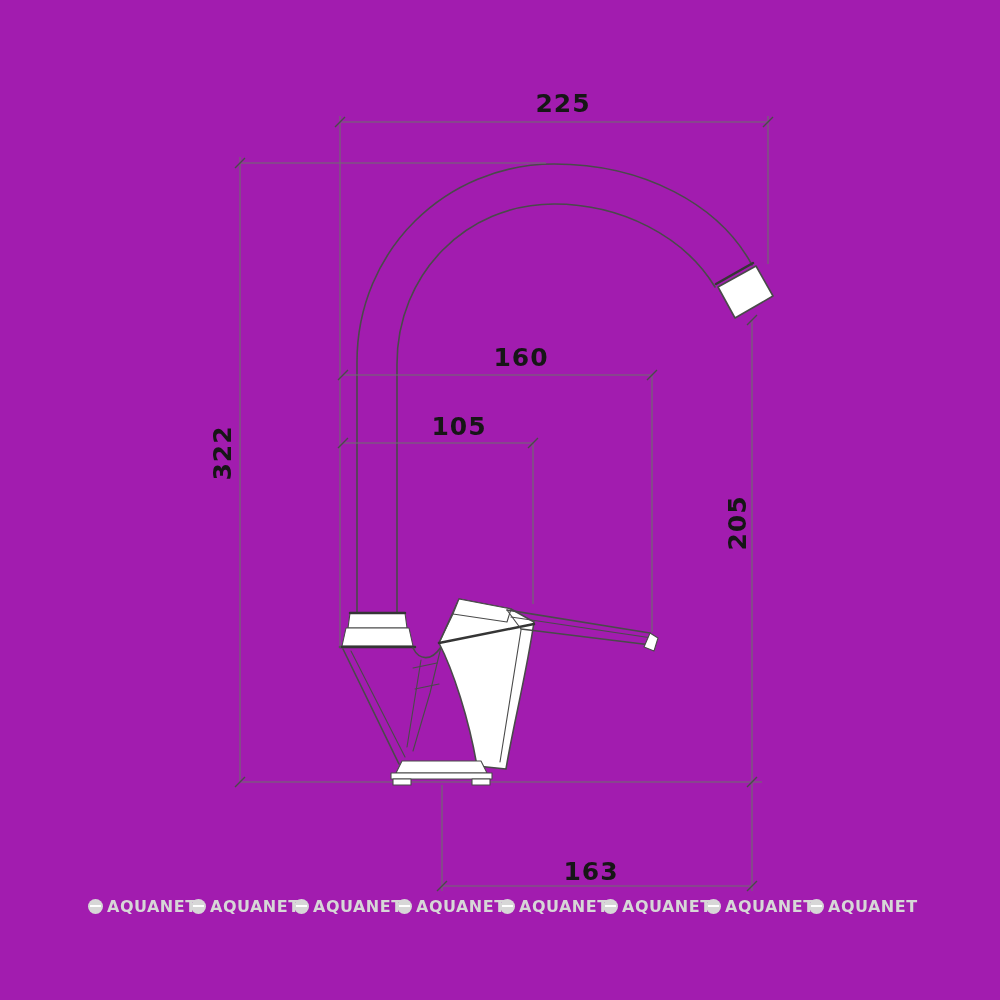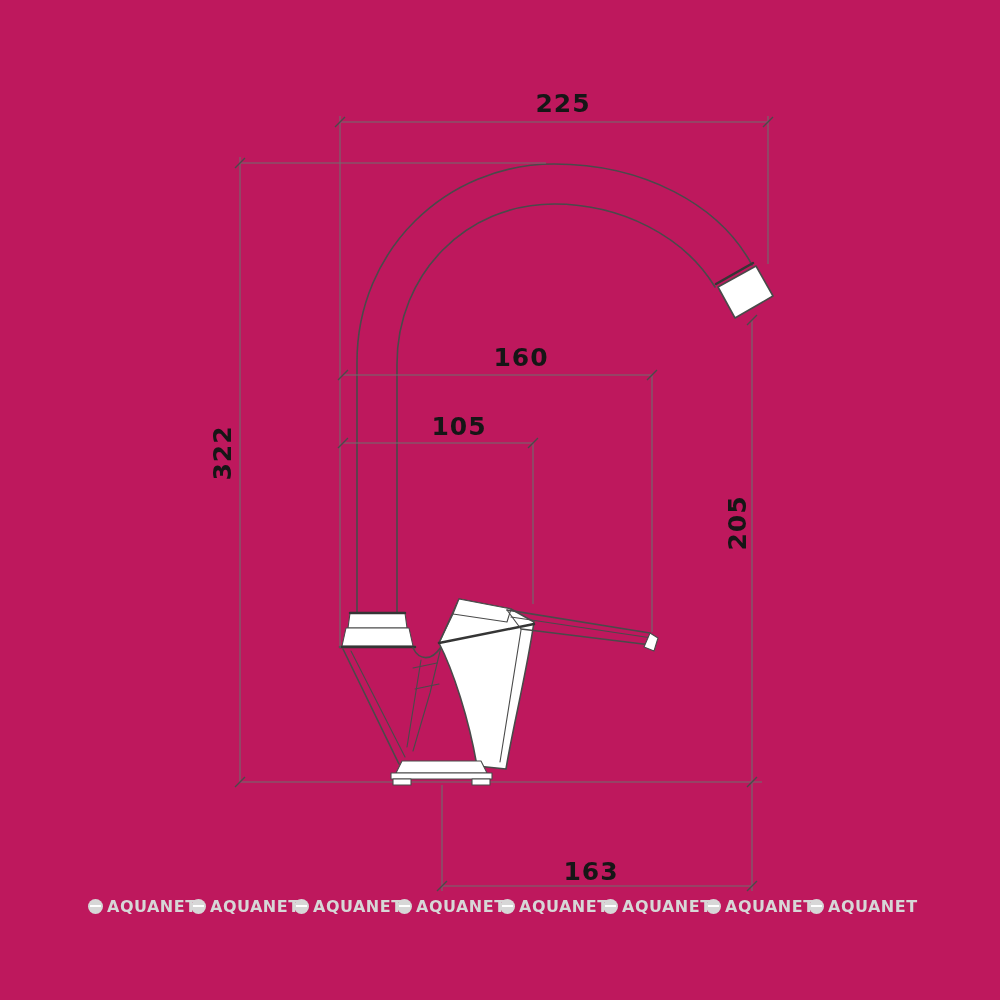--- a/index.html
+++ b/index.html
@@ -8,21 +8,21 @@
     background: #ffffff;
     width: 1000px;
     height: 1000px;
     overflow: hidden;
     font-family: "DejaVu Sans", sans-serif;
   }
   .stage {
     position: relative;
     width: 1000px;
     height: 1000px;
-    background: #be185d;
+    background: #a21caf;
   }
   svg.drawing {
     position: absolute;
     left: 0;
     top: 0;
   }
   .outline { stroke: #4a4a4a; stroke-width: 1.6; fill: none; stroke-linecap: round; stroke-linejoin: round; }
   .outline-fill { stroke: #4a4a4a; stroke-width: 1.6; fill: #ffffff; stroke-linejoin: round; }
   .thin { stroke-width: 1.1; }
   .accent { stroke: #353535; stroke-width: 2.5; fill: none; stroke-linecap: round; }

